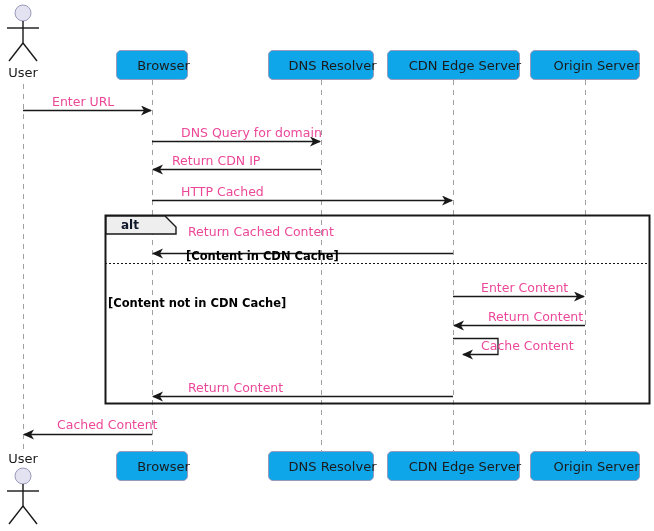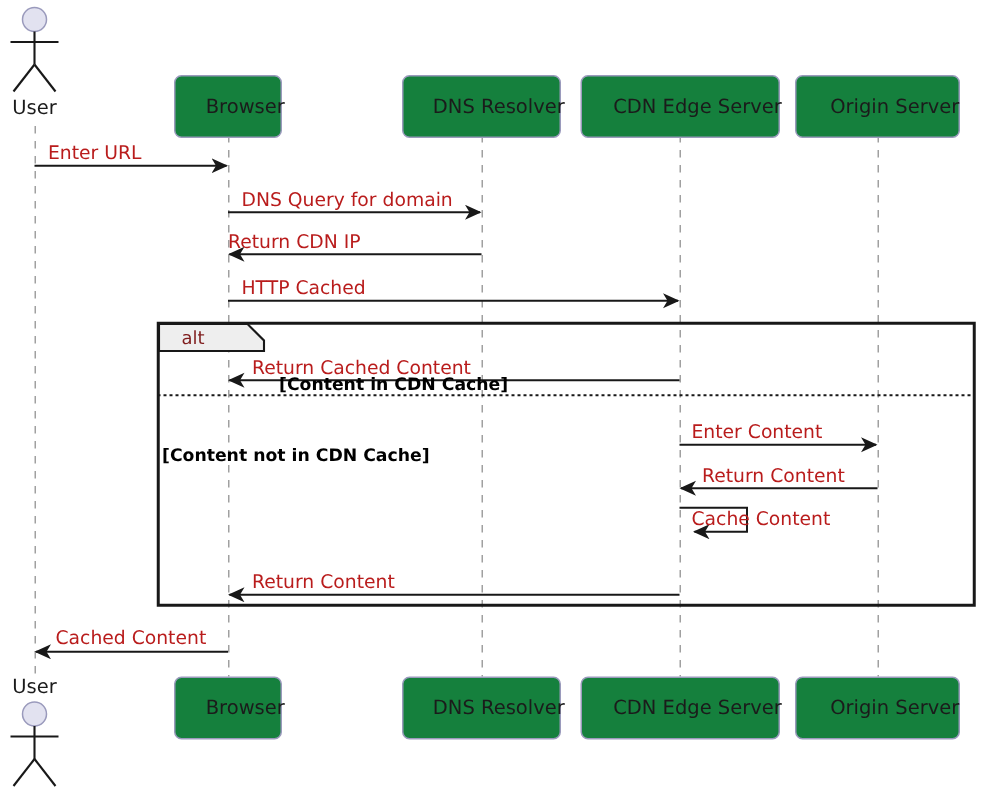--- a/index.html
+++ b/index.html
@@ -5,37 +5,37 @@
   html,body{margin:0;padding:0;}
   body{
     width:654px;height:531px;background:#ffffff;
     font-family:"DejaVu Sans","Liberation Sans",sans-serif;
     overflow:hidden;position:relative;
   }
   #diagram{position:absolute;left:0;top:0;width:654px;height:531px;}
 
   
   .participant{
-    position:absolute;height:42px;box-sizing:border-box;
-    background:#15803d;border:1px solid #9A9ABC;border-radius:5px;
+    position:absolute;height:30px;box-sizing:border-box;
+    background:#0ea5e9;border:1px solid #9A9ABC;border-radius:5px;
     display:flex;align-items:center;justify-content:center;
     font-size:13px;color:#1b1b1b;white-space:nowrap;padding-left:23px;
   }
   
   .actor-label{
     position:absolute;font-size:13px;color:#1b1b1b;white-space:nowrap;
     text-align:center;
   }
   
   .msg-label{
-    position:absolute;font-size:12.5px;color:#b91c1c;white-space:nowrap;
+    position:absolute;font-size:12.5px;color:#ec4899;white-space:nowrap;margin-left:20px;
   }
   
   .frag-op{
-    position:absolute;font-size:12px;font-weight:normal;color:#7f1d1d;
+    position:absolute;font-size:12px;font-weight:bold;color:#0f172a;
     white-space:nowrap;
   }
   .guard{
     position:absolute;font-size:11.5px;font-weight:bold;color:#000;
     white-space:nowrap;
     margin-top:32px;
   }
 </style>
 </head>
 <body>
@@ -105,21 +105,21 @@
       <div class="participant" style="left: 387px; top: 451px; width: 133px;">CDN Edge Server</div>
       <div class="participant" style="left: 530px; top: 50px; width: 110px;">Origin Server</div>
       <div class="participant" style="left: 530px; top: 451px; width: 110px;">Origin Server</div>
       <div class="frag-op" style="left: 121px; top: 218px;">alt</div>
       <div class="guard" style="left: 186px; top: 217px;">[Content in CDN Cache]</div>
       <div class="guard" style="left: 108px; top: 264px;">[Content not in CDN Cache]</div>
       <div class="msg-label" style="left: 32px; top: 94px;">Enter URL</div>
       <div class="msg-label" style="left: 161px; top: 125px;">DNS Query for domain</div>
       <div class="msg-label" style="left: 152px; top: 153px;">Return CDN IP</div>
       <div class="msg-label" style="left: 161px; top: 184px;">HTTP Cached</div>
-      <div class="msg-label" style="left: 168px; top: 237px; text-align: right;">Return Cached Content</div>
+      <div class="msg-label" style="left: 168px; top: 224px; text-align: right;">Return Cached Content</div>
       <div class="msg-label" style="left: 461px; top: 280px;">Enter Content</div>
       <div class="msg-label" style="left: 468px; top: 309px;">Return Content</div>
       <div class="msg-label" style="left: 461px; top: 338px;">Cache Content</div>
       <div class="msg-label" style="left: 168px; top: 380px;">Return Content</div>
       <div class="msg-label" style="left: 37px; top: 417px;">Cached Content</div>
     </div>
 
 </div>
 
 </body></html>

